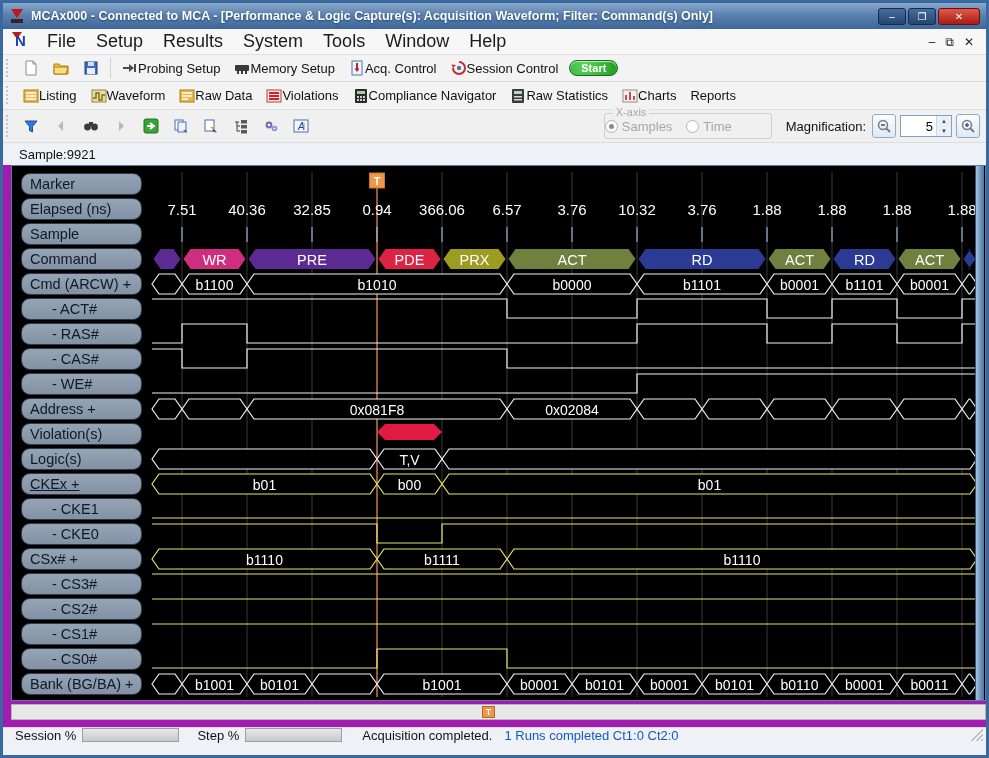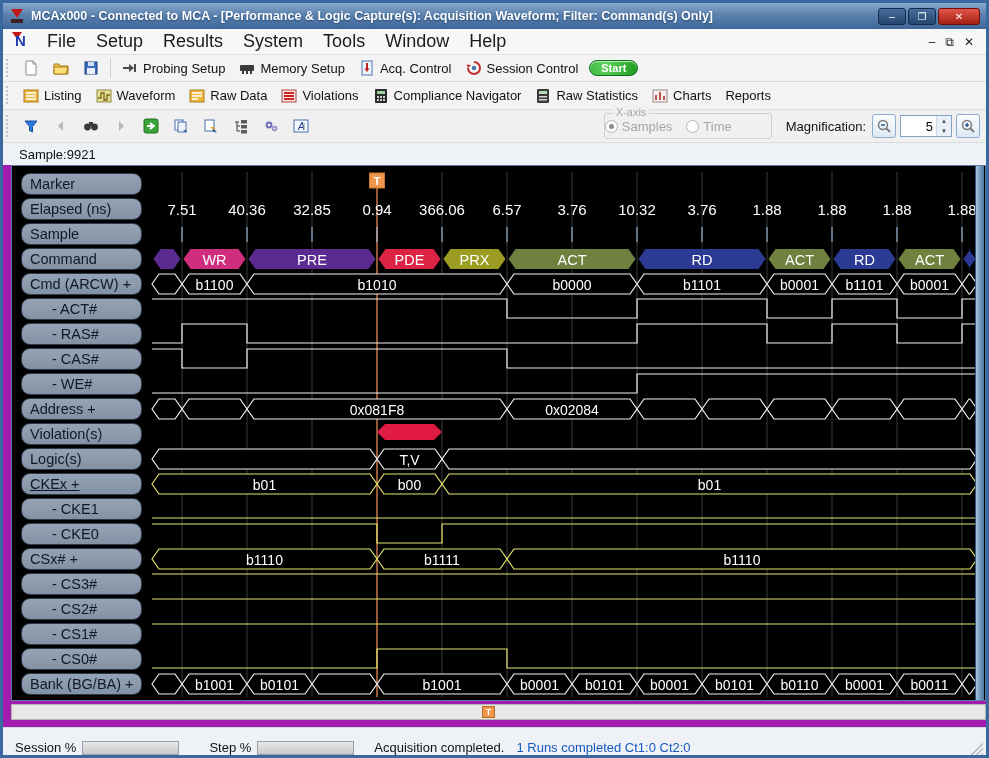--- a/index.html
+++ b/index.html
@@ -34,21 +34,21 @@
   .mdictl span{font-size:12px;line-height:12px;}
   
   .tbar{position:absolute;left:0;width:100%;background:#f3f3f3;border-bottom:1px solid #dcdcdc;
     display:flex;align-items:center;}
   .grip{width:5px;height:70%;margin:0 5px 0 3px;
     background:repeating-linear-gradient(180deg,#c4c4c4 0 2px,transparent 2px 4px);
     background-size:2px 100%;background-repeat:repeat-y;}
   .tb1{top:52px;height:27px;}
   .tb2{top:79px;height:28px;}
   .tb3{top:107px;height:33px;background:#f0f0f0;}
-  .tb-btn{display:inline-flex;align-items:center;gap:5px;font-size:13px;color:#111;
+  .tb-btn{display:inline-flex;align-items:center;font-size:13px;color:#111;
     padding:2px 7px;border-radius:3px;cursor:default;white-space:nowrap;}
   .sep{width:1px;height:20px;background:#d0d0d0;margin:0 4px;}
   .start-pill{background:radial-gradient(circle at 30% 30%,#5ed45e,#1e9a1e);
     border:1px solid #12701c;color:#fff;font-size:11px;font-weight:bold;border-radius:9px;
     padding:1px 11px;margin-left:4px;box-shadow:inset 0 1px 1px #bdf0bd;}
   .icon16{width:16px;height:16px;display:inline-block;flex:0 0 auto;}
   .tb3 .miniicon{margin:0 7px;display:inline-flex;align-items:center;}
   
   .xaxis-group{position:relative;margin-left:auto;width:168px;height:26px;
     border:1px solid #cfcfcf;border-radius:3px;display:flex;align-items:center;
@@ -74,21 +74,21 @@
     color:#10182a;font-size:14.5px;line-height:20px;padding-left:8px;white-space:nowrap;overflow:hidden;}
   .rowlabel.child{padding-left:30px;}
   .vscroll{position:absolute;right:1px;top:0;width:9px;height:100%;
     background:linear-gradient(90deg,#a9c4e0,#6a93bd 60%,#50779f);border-left:1px solid #33557c;}
   
   .overview{position:absolute;left:8px;top:701px;width:975px;height:16px;background:#e7e7e7;
     border:1px solid #b4b4b4;}
   .ov-marker{position:absolute;left:470px;top:1px;width:13px;height:12px;background:#f0954c;
     border:1px solid #b56a22;color:#fff;font-size:9px;font-weight:bold;text-align:center;line-height:11px;}
   .statusbar{position:absolute;left:0;top:724px;width:100%;height:28px;background:#eef2f7;
-    border-top:1px solid #d5dae0;display:flex;align-items:flex-end;font-size:13px;color:#111;}
+    border-top:1px solid #d5dae0;display:flex;align-items:flex-start;font-size:13px;color:#111;}
   .pbar{width:97px;height:14px;border:1px solid #9aa0a8;background:linear-gradient(180deg,#e8e8e8,#c9c9c9);margin:0 10px 0 6px;}
   .runs{color:#1558c0;margin-left:12px;}
   .rgrip{margin-left:auto;margin-right:3px;width:13px;height:13px;
     background:
      linear-gradient(135deg,transparent 0 50%,#b9b9b9 50% 60%,transparent 60% 70%,#b9b9b9 70% 80%,transparent 80% 90%,#b9b9b9 90% 100%);}
   svg text{font-family:"Liberation Sans",sans-serif;}
 </style>
 </head>
 <body>
 
@@ -510,19 +510,19 @@
     <div class="vscroll"></div>
   </div>
 
   <div class="overview">
     <div class="ov-marker">T</div>
   </div>
 
   <div class="statusbar">
     <span style="margin-left:12px;">Session %</span>
     <span class="pbar"></span>
-    <span style="margin-left:20px;">Step %</span>
+    <span style="margin-left:8px;">Step %</span>
     <span class="pbar"></span>
     <span style="margin-left:10px;">Acquisition completed.</span>
     <span class="runs">1 Runs completed Ct1:0 Ct2:0</span>
     <span class="rgrip"></span>
   </div>
 </div>
 
 </body></html>

